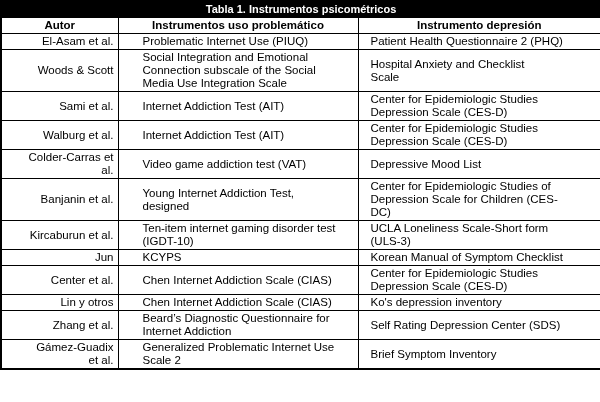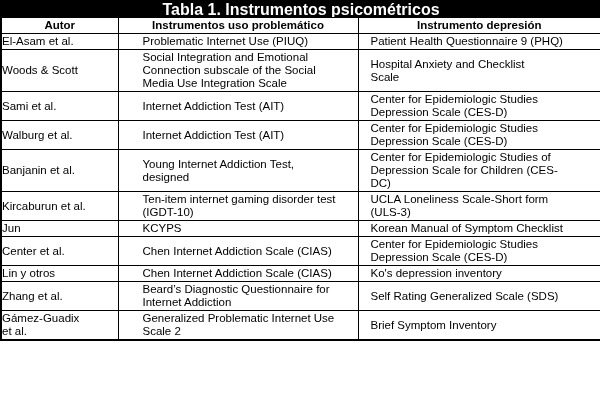--- a/index.html
+++ b/index.html
@@ -16,33 +16,33 @@
   table.psy th, table.psy td {
     border: 1px solid #000;
     vertical-align: middle;
     line-height: 13px;
     overflow: hidden;
   }
   th.title-cell {
     background: #000000;
     color: #ffffff;
     font-weight: bold;
-    font-size: 16px;
+    font-size: 11px;
     text-align: center;
     padding: 1px 2px;
     line-height: 14px;
   }
   th.col-head {
     font-weight: bold;
     text-align: center;
     padding: 1px 2px;
     background: #ffffff;
   }
   td { white-space: pre-line; padding: 1px 4px; }
-  td.c1 { padding-left: 0; }
+  td.c1 { padding-left: 0; text-align: right; }
   td.c2 { padding-left: 24px; }
   td.c3 { padding-left: 12px; }
 </style>
 </head>
 <body>
 
 <div class="page">
   <table class="psy">
     <colgroup>
       <col style="width:117px">
@@ -54,41 +54,47 @@
       <th class="title-cell" colspan="3">Tabla 1. Instrumentos psicométricos</th>
     </tr>
     <tr>
       <th class="col-head">Autor</th>
       <th class="col-head">Instrumentos uso problemático</th>
       <th class="col-head">Instrumento depresión</th>
     </tr>
     <tr>
       <td class="c1">El-Asam et al.</td>
       <td class="c2">Problematic Internet Use (PIUQ)</td>
-      <td class="c3">Patient Health Questionnaire 9 (PHQ)</td>
+      <td class="c3">Patient Health Questionnaire 2 (PHQ)</td>
     </tr>
     <tr>
       <td class="c1">Woods &amp; Scott</td>
       <td class="c2">Social Integration and Emotional
 Connection subscale of the Social
 Media Use Integration Scale</td>
       <td class="c3">Hospital Anxiety and Checklist
 Scale</td>
     </tr>
     <tr>
       <td class="c1">Sami et al.</td>
       <td class="c2">Internet Addiction Test (AIT)</td>
       <td class="c3">Center for Epidemiologic Studies
 Depression Scale (CES-D)</td>
     </tr>
     <tr>
       <td class="c1">Walburg et al.</td>
       <td class="c2">Internet Addiction Test (AIT)</td>
       <td class="c3">Center for Epidemiologic Studies
 Depression Scale (CES-D)</td>
+    </tr>
+    <tr>
+      <td class="c1">Colder-Carras et
+al.</td>
+      <td class="c2">Video game addiction test (VAT)</td>
+      <td class="c3">Depressive Mood List</td>
     </tr>
     <tr>
       <td class="c1">Banjanin et al.</td>
       <td class="c2">Young Internet Addiction Test,
 designed</td>
       <td class="c3">Center for Epidemiologic Studies of
 Depression Scale for Children (CES-
 DC)</td>
     </tr>
     <tr>
@@ -111,21 +117,21 @@
     </tr>
     <tr>
       <td class="c1">Lin y otros</td>
       <td class="c2">Chen Internet Addiction Scale (CIAS)</td>
       <td class="c3">Ko's depression inventory</td>
     </tr>
     <tr>
       <td class="c1">Zhang et al.</td>
       <td class="c2">Beard’s Diagnostic Questionnaire for
 Internet Addiction</td>
-      <td class="c3">Self Rating Generalized Scale (SDS)</td>
+      <td class="c3">Self Rating Depression Center (SDS)</td>
     </tr>
     <tr>
       <td class="c1">Gámez-Guadix
 et al.</td>
       <td class="c2">Generalized Problematic Internet Use
 Scale 2</td>
       <td class="c3">Brief Symptom Inventory</td>
     </tr>
   </tbody>
     </table>

